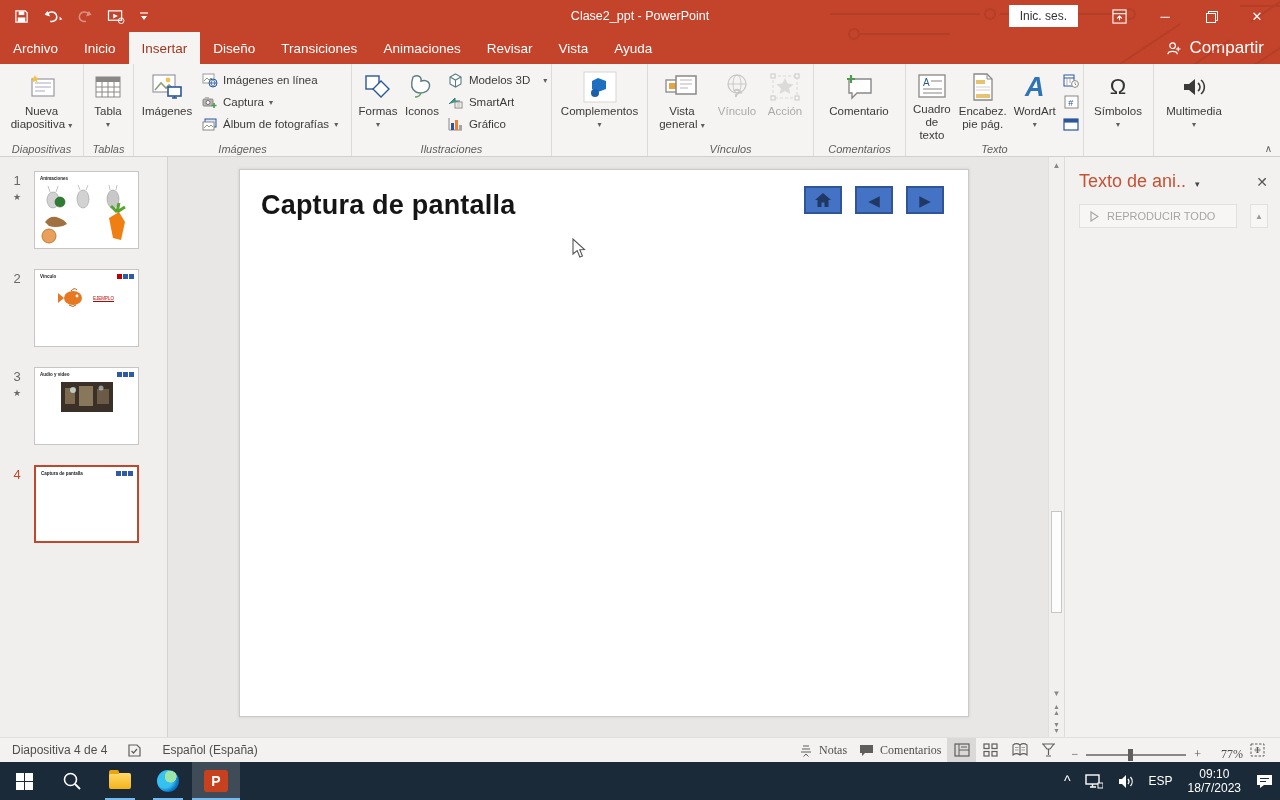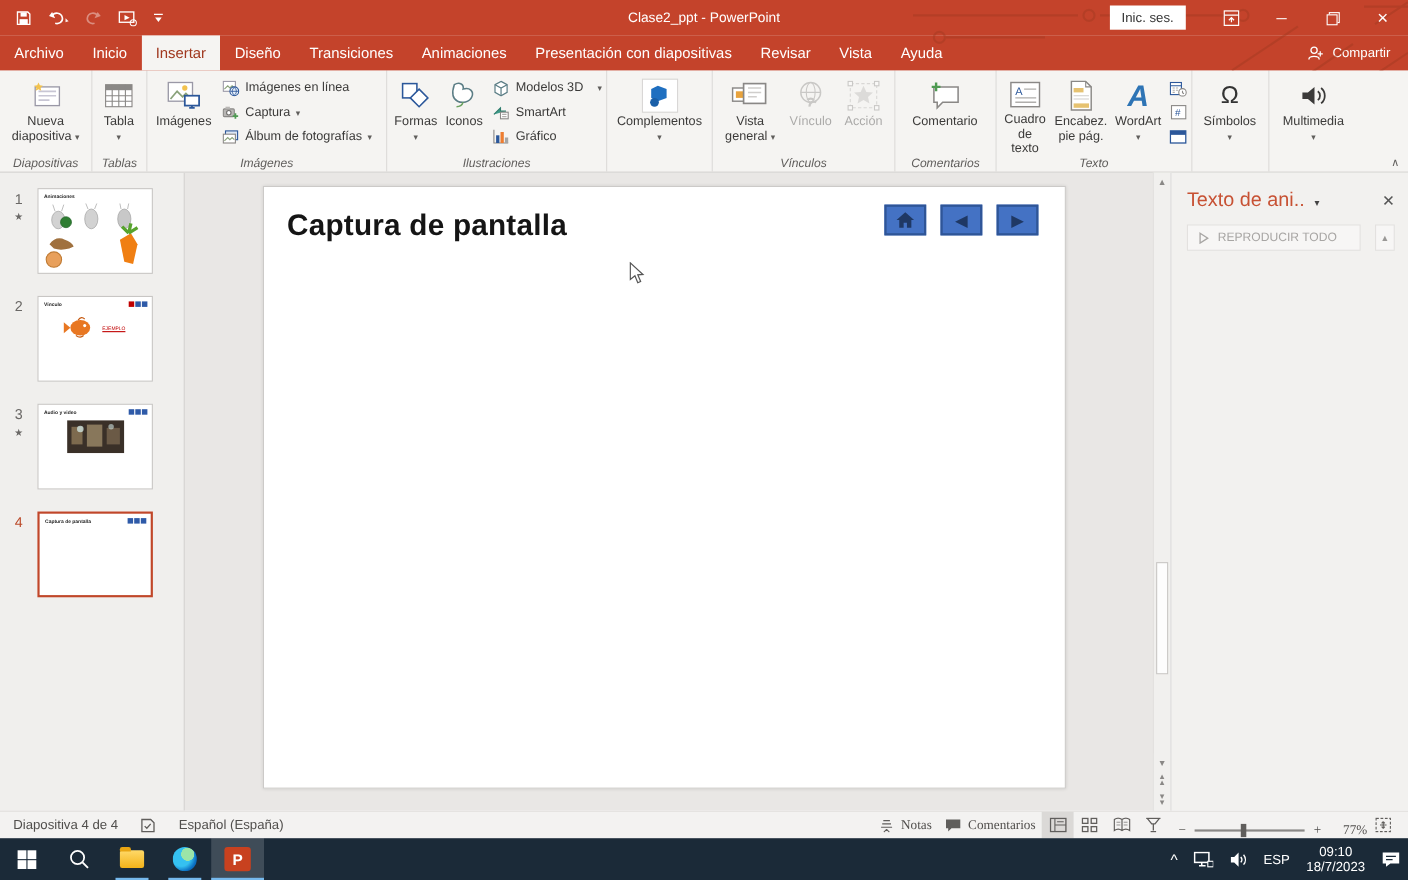--- a/index.html
+++ b/index.html
@@ -17,21 +17,21 @@
   .winctl { width:46px; height:32px; display:flex; align-items:center; justify-content:center; background:none; border:none; color:#fff; font-size:13px; cursor:pointer; }
   .restore-glyph { position:relative; width:10px; height:10px; }
   .restore-glyph:before { content:""; position:absolute; left:2px; top:0; width:8px; height:8px; border:1px solid #fff; }
   .restore-glyph:after { content:""; position:absolute; left:0; top:2px; width:8px; height:8px; border:1px solid #fff; background:#c4432b; }
 
   
   .tabrow { height:32px; background:#c4432b; display:flex; align-items:stretch; color:#fff; flex:0 0 auto; z-index:1; }
   .tab { display:flex; align-items:center; padding:0 13px; font-size:13.5px; background:none; border:none; color:#ffffff; cursor:pointer; font-family:inherit; }
   .tab.active { background:#f5f4f2; color:#a0381f; }
   .tellme { display:flex; align-items:center; gap:7px; padding:0 12px; font-size:13.5px; cursor:pointer; }
-  .share { margin-left:auto; display:flex; align-items:center; gap:7px; padding:0 16px; font-size:12px; cursor:pointer; }
+  .share { margin-left:auto; display:flex; align-items:center; gap:7px; padding:0 16px; font-size:17px; cursor:pointer; }
 
   
   .ribbon { height:93px; background:#f5f4f2; border-bottom:1px solid #d2d0ce; display:flex; align-items:stretch; flex:0 0 auto; position:relative; }
   .rgroup { position:relative; display:flex; align-items:flex-start; padding:2px 3px 15px 3px; border-right:1px solid #dddbd9; }
   .glabel { position:absolute; left:0; right:0; bottom:1px; text-align:center; font-size:11px; color:#605e5c; white-space:nowrap;font-style:italic; }
   .bigbtn { display:flex; flex-direction:column; align-items:center; background:none; border:none; cursor:pointer; font-family:inherit; font-size:11.5px; line-height:13px; color:#3b3a39; text-align:center; padding:3px 4px 0 4px; height:76px; }
   .bigbtn .bicon { height:36px; display:flex; align-items:center; justify-content:center; }
   .dd { font-size:8px; color:#605e5c; }
   .smallcol { display:flex; flex-direction:column; justify-content:space-between; padding-top:3px; }
   .smallbtn { display:flex; align-items:center; gap:5px; background:none; border:none; cursor:pointer; font-family:inherit; font-size:11.5px; color:#3b3a39; padding:3px 4px; white-space:nowrap; }
@@ -181,21 +181,20 @@
     </div>
   </div>
 
   <div class="tabrow">
     <button class="tab">Archivo</button>
     <button class="tab">Inicio</button>
     <button class="tab active">Insertar</button>
     <button class="tab">Diseño</button>
     <button class="tab">Transiciones</button>
     <button class="tab">Animaciones</button>
-    <button class="tab">Presentación con diapositivas</button>
     <button class="tab">Revisar</button>
     <button class="tab">Vista</button>
     <button class="tab">Ayuda</button>
     <div class="share">
       <svg width="16" height="15" viewBox="0 0 17 16">
           <circle cx="7" cy="5" r="3" fill="none" stroke="#fff" stroke-width="1.3"></circle>
           <path d="M2 14 c0-4 10-4 10 0" fill="none" stroke="#fff" stroke-width="1.3"></path>
           <path d="M13 6 v5 M10.5 8.5 h5" stroke="#fff" stroke-width="1.2"></path>
         </svg>
       <span>Compartir</span>

